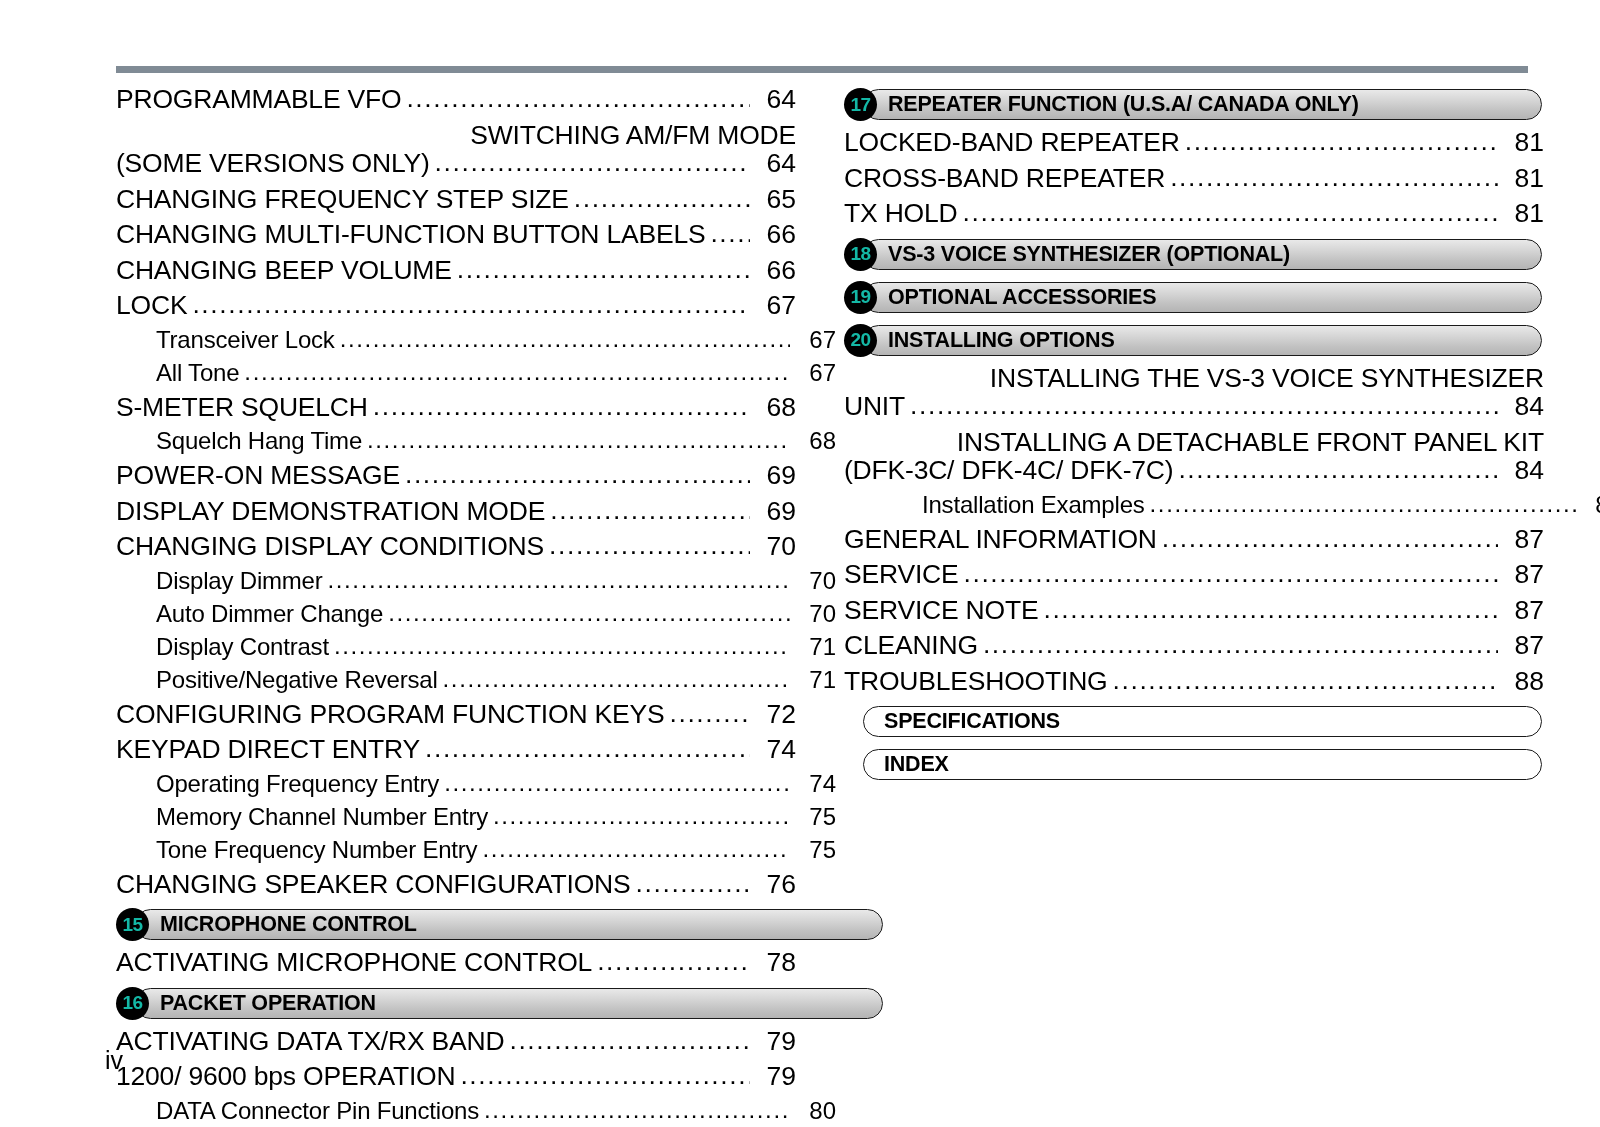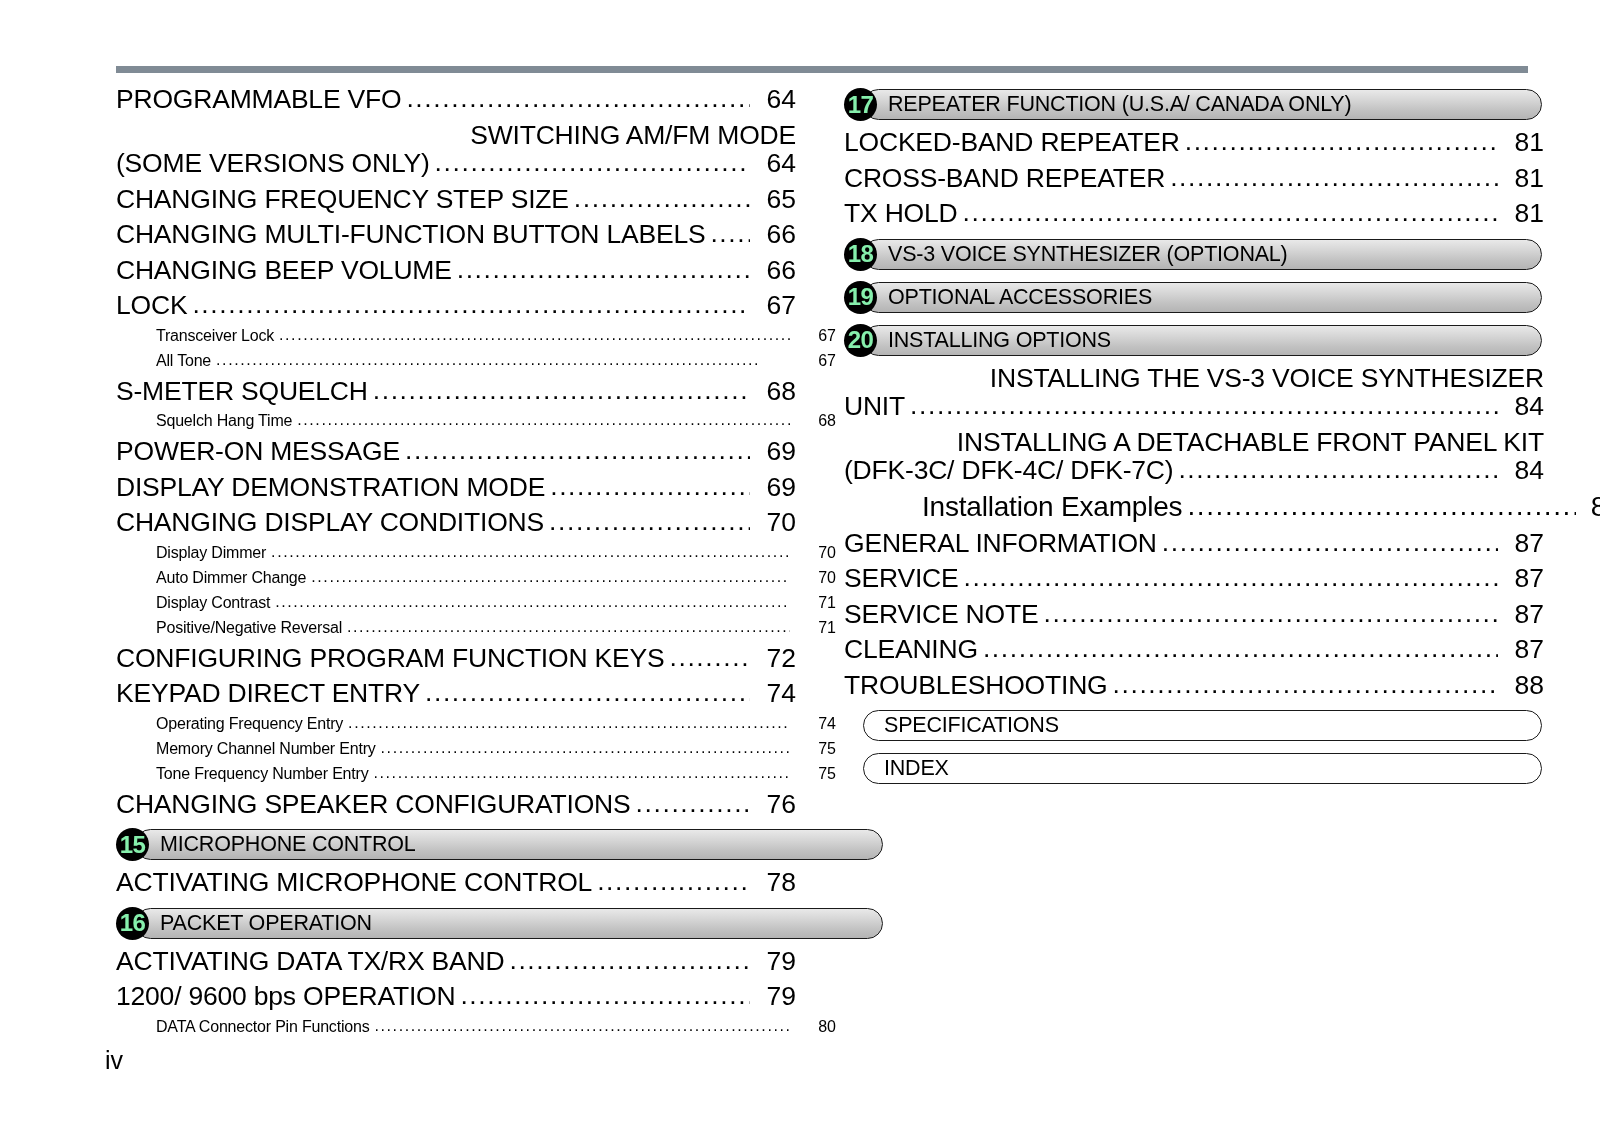--- a/index.html
+++ b/index.html
@@ -86,27 +86,27 @@
 
   
   .lvl-main .title,
   .lvl-main .leader,
   .lvl-main .pageno {
     font-size: 26.5px;
   }
   .lvl-sub .title,
   .lvl-sub .leader,
   .lvl-sub .pageno {
-    font-size: 16px;
+    font-size: 24px;
   }
   .lvl-sub { padding-left: 40px; }
   .lvl-sub2 .title,
   .lvl-sub2 .leader,
   .lvl-sub2 .pageno {
-    font-size: 28px;
+    font-size: 24px;
   }
   .lvl-sub2 { padding-left: 78px; }
 
   
   .entry.cont {
     margin-bottom: 2px;
   }
   .entry.cont .title { flex: 1 1 auto; text-align: right; }
 
   
@@ -132,36 +132,36 @@
   .chapter.w-right .bar { width: 679px; }
 
   .chapter .num {
     position: absolute;
     left: 0px;
     top: -1px;
     width: 33px;
     height: 33px;
     border-radius: 50%;
     background: #000000;
-    color: #86efac;
-    font-size: 24px;
+    color: #14b8a6;
+    font-size: 19px;
     font-weight: bold;
     display: flex;
     align-items: center;
     justify-content: center;
     letter-spacing: -0.5px;
     z-index: 3;
     text-align: center;
   }
   .chapter .ch-label {
     position: relative;
     z-index: 2;
     margin-left: 44px;
     font-size: 21.5px;
-    font-weight: normal;
+    font-weight: bold;
     letter-spacing: -0.2px;
     white-space: pre;
   }
 
   
   .chapter.plain .bar {
     background: #ffffff;
     left: 19px;
   }
   .chapter.plain .ch-label {

